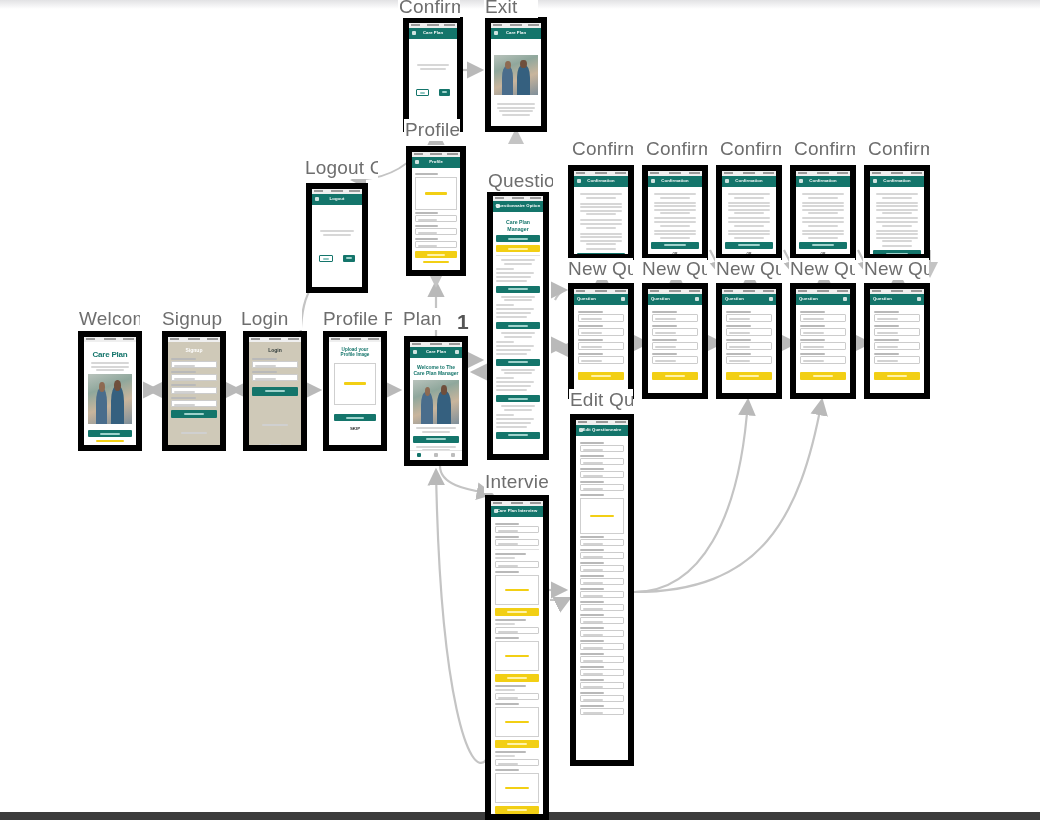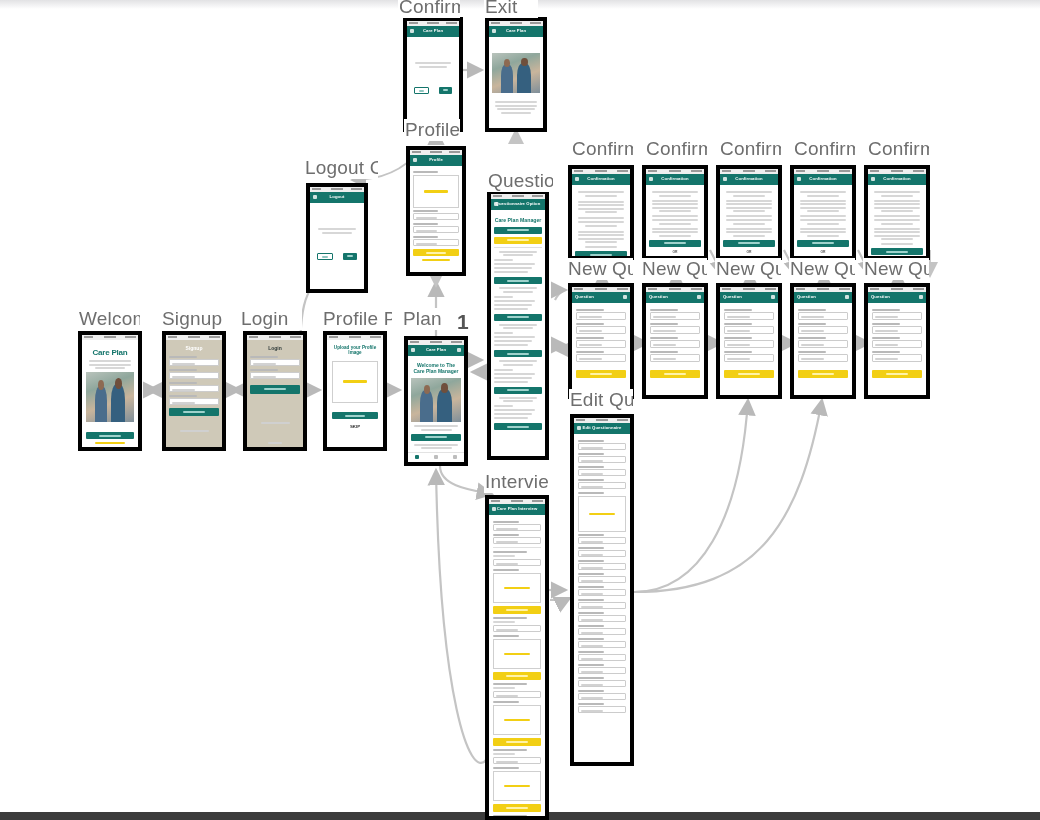--- a/index.html
+++ b/index.html
@@ -20,21 +20,21 @@
   
   .nlabel {
     position:absolute; background:#ffffff; color:#6e6e6e;
     font-size:19px; line-height:22px; white-space:nowrap;
     overflow:hidden; padding:0 1px; z-index:40;
     font-weight:400; letter-spacing:.2px;
   }
   .marker { position:absolute; font-size:21px; font-weight:bold; color:#555; z-index:41; }
 
   
-  .phone { position:absolute; background:#ffffff; border:4px solid #000000;
+  .phone { position:absolute; background:#ffffff; border:6px solid #000000;
            overflow:hidden; z-index:30; }
   .phone .statusbar { height:5px; background:#efefef; position:relative; }
   .phone .statusbar i { position:absolute; top:1px; height:2px; background:#9a9a9a; display:block;}
   .sb-l { left:2px; width:9px; } .sb-c { left:50%; margin-left:-6px; width:12px; }
   .sb-r { right:2px; width:11px; }
   .appbar { background:#14756b; color:#fff; height:11px; position:relative; }
   .appbar .ttl { position:absolute; left:0; right:0; top:2px; text-align:center;
                  font-size:4.2px; line-height:5px; font-weight:bold; letter-spacing:.1px;}
   .appbar .ic { position:absolute; top:3px; width:4px; height:4px; background:#cfe3e0; border-radius:1px;}
   .appbar .ic.l { left:3px; } .appbar .ic.r { right:3px; }

